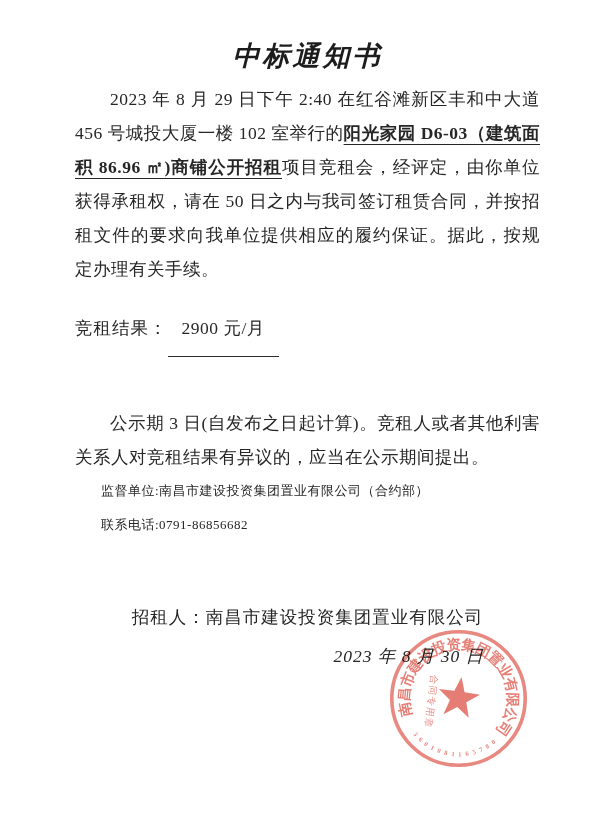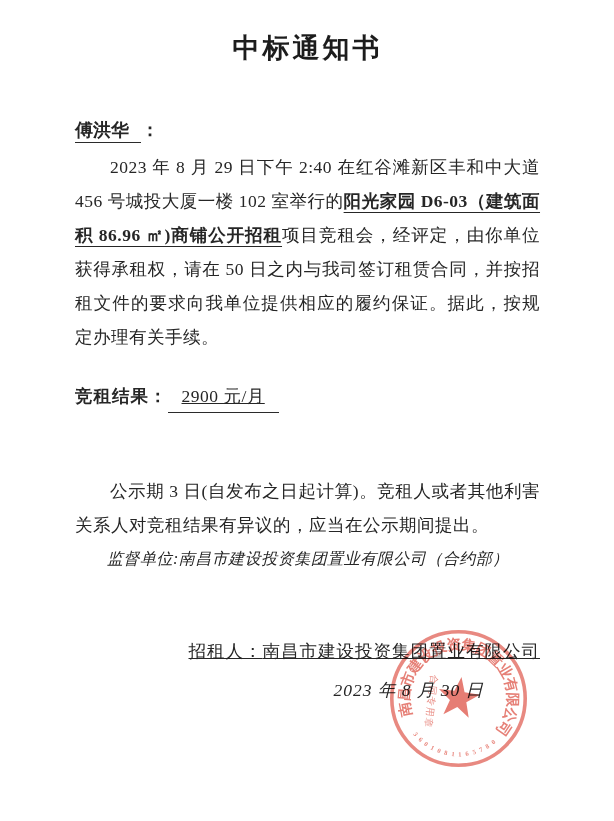--- a/index.html
+++ b/index.html
@@ -4,74 +4,73 @@
 <style>
   html,body { margin:0; padding:0; background:#888; }
   .page {
     width:614px; height:821px; margin:0 auto; background:#ffffff;
     position:relative; overflow:hidden;
     font-family:"Liberation Serif","DejaVu Serif",serif;
     color:#262626;
   }
   .content { padding:16px 74px 0 75px; }
   .doc-title {
-    margin:0; padding-top:14px; text-align:center;
-    font-size:27px; font-weight:bold; letter-spacing:3px; color:#1c1c1c;
+    margin:8px; padding-top:14px; text-align:center;
+    font-size:27px; font-weight:bold; letter-spacing:3px; color:#1c1c1c;font-style:italic;
   }
   .recipient-line { margin-top:52px; font-size:18px; font-weight:bold; }
   .recipient-name {
     border-bottom:1.5px solid #2b2b2b; padding:0 12px 2px 0;
   }
   .body-para {
     margin:8px 0 0 0; font-size:17.5px; line-height:34px;
     text-align:justify; text-justify:inter-character; text-indent:2em;
     letter-spacing:0.5px;
   }
   .seg-bold-underline {
     font-weight:bold; text-decoration:underline; text-underline-offset:5px;
   }
   .result-line { margin-top:30px; font-size:17.5px; }
-  .result-label { font-weight:bold; letter-spacing:1px; }
+  .result-label { font-weight:normal; letter-spacing:1px; }
   .result-value {
-    border-bottom:1.5px solid #2b2b2b; padding:0 14px 6px 14px;
-    white-space:pre; letter-spacing:0.5px;text-decoration:underline;
+    border-bottom:1.5px solid #2b2b2b; padding:0 14px 18px 14px;
+    white-space:pre; letter-spacing:0.5px;
   }
   .para2 { margin-top:66px; }
   .plain-line {
-    margin:0; font-size:16px; line-height:34px; text-indent:2em;
+    margin:0; font-size:13px; line-height:34px; text-indent:2em;
     letter-spacing:0.5px;
-    font-style:italic;
   }
   .signature-block { margin-top:62px; font-size:17.5px; letter-spacing:1px; }
-  .sig-line { text-align:right; line-height:27px;text-decoration:underline; }
+  .sig-line { text-align:center; line-height:27px; }
   .sig-date { text-align:right; padding-right:56px; margin-top:12px; line-height:27px;font-style:italic; }
   .seal-svg {
     position:absolute; left:386px; top:626px; width:145px; height:145px;
     mix-blend-mode:multiply; opacity:0.93; pointer-events:none;
   }
   .seal-svg text { font-family:"Liberation Serif","DejaVu Serif",serif; }
 </style>
 </head>
 <body>
 
 <div class="page">
   <div class="content">
 
     <h1 class="doc-title">中标通知书</h1>
 
-    <div class="recipient-line"><span class="recipient-name">傅洪华</span><span>：</span></div>
 
     <p class="body-para"><span>2023 年 8 月 29 日下午 2:40 在红谷滩新区丰和中大道 456 号城投大厦一楼 102 室举行的</span><span class="seg-bold-underline">阳光家园 D6-03（建筑面积 86.96 ㎡)商铺公开招租</span><span>项目竞租会，经评定，由你单位获得承租权，请在 50 日之内与我司签订租赁合同，并按招租文件的要求向我单位提供相应的履约保证。据此，按规定办理有关手续。</span></p>
 
     <div class="result-line"><span class="result-label">竞租结果：</span><span class="result-value">2900 元/月</span></div>
 
     <p class="body-para para2">公示期 3 日(自发布之日起计算)。竞租人或者其他利害关系人对竞租结果有异议的，应当在公示期间提出。</p>
 
     <p class="plain-line">监督单位:南昌市建设投资集团置业有限公司（合约部）</p>
 
+    <p class="plain-line">联系电话:0791-86856682</p>
 
     <div class="signature-block">
       <div class="sig-line"><span>招租人：</span><span>南昌市建设投资集团置业有限公司</span></div>
       <div class="sig-date">2023 年 8 月 30 日</div>
     </div>
   </div>
 
   <svg class="seal-svg" viewBox="0 0 200 200">
     <defs>
       <path id="sealArcTop" d="M 44.3 139 A 68 68 0 1 1 155.7 139" fill="none"></path>

